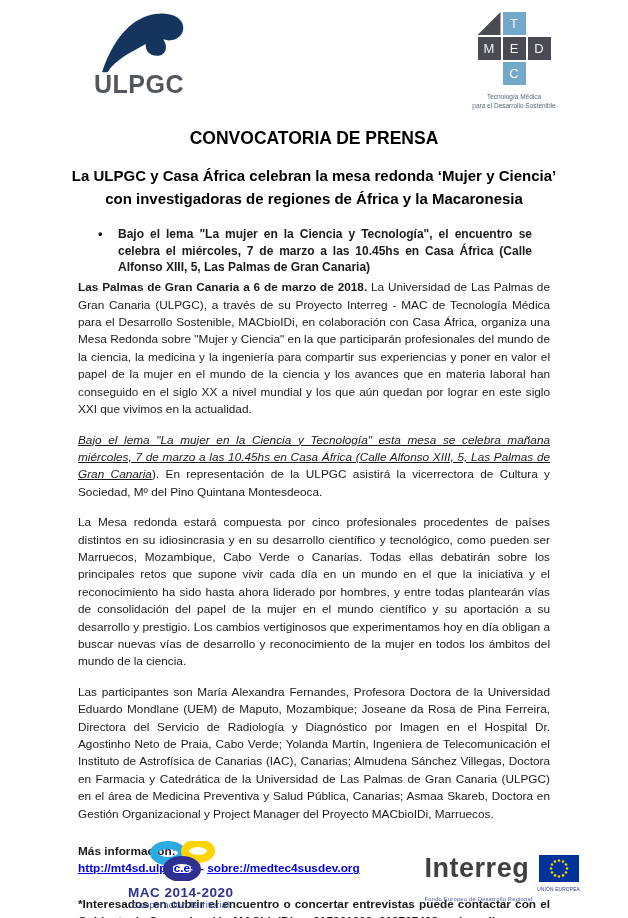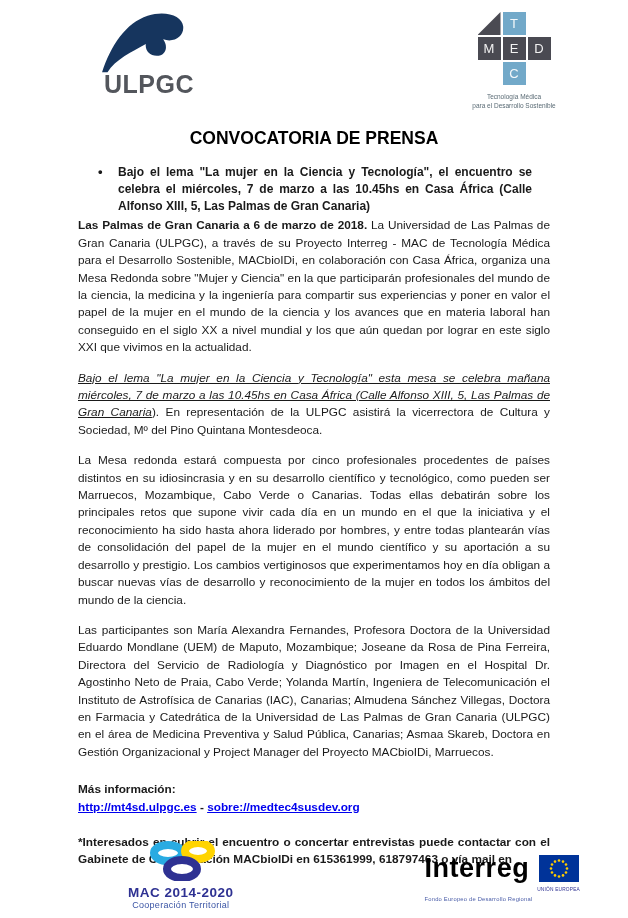--- a/index.html
+++ b/index.html
@@ -5,21 +5,21 @@
   html, body { margin: 0; padding: 0; background: #e8e8e8; }
   * { box-sizing: border-box; }
   .page {
     width: 628px; height: 918px; margin: 0 auto; background: #ffffff;
     font-family: "Liberation Sans", sans-serif; color: #1a1a1a;
     position: relative; overflow: hidden;
   }
   
   .header { display: flex; justify-content: space-between; align-items: flex-start;
             padding: 12px 58px 0 84px; height: 112px; }
-  .ulpgc-logo { width: 110px; text-align: right; }
+  .ulpgc-logo { width: 110px; text-align: center; }
   .ulpgc-logo svg { display: block; margin-left: 14px; }
   .ulpgc-wordmark { font-size: 25px; font-weight: bold; color: #53565c;
                     letter-spacing: 0.5px; margin-top: -4px; }
   .medtec-logo { width: 112px; text-align: center; }
   .medtec-grid { display: grid; grid-template-columns: repeat(3, 23px);
                  grid-template-rows: repeat(3, 23px); gap: 2px; width: 73px; margin: 0 auto; }
   .mt-cell { display: flex; align-items: center; justify-content: center;
              font-size: 13px; color: rgba(255,255,255,0.92); font-weight: 400; }
   .mt-dark { background: #4a4a52; }
   .mt-blue { background: #72a9c9; }
@@ -46,21 +46,21 @@
               font-weight: bold; text-align: justify; }
   
   .footer { position: absolute; left: 0; right: 0; bottom: 8px;
             display: flex; justify-content: space-between; align-items: flex-end;
             padding: 0 48px 0 128px; }
   .mac-logo { text-align: center; }
   .mac-title { font-size: 13.5px; font-weight: bold; color: #2E3192; letter-spacing: 0.5px; }
   .mac-sub { font-size: 9px; color: #3b55a5; margin-top: 0px; letter-spacing: 0.3px; }
   .interreg-logo { text-align: left; padding-bottom: 8px; }
   .interreg-top { display: flex; align-items: flex-start; gap: 8px; }
-  .interreg-word { font-size: 27px; font-weight: bold; color: #000000; letter-spacing: 0.5px;
+  .interreg-word { font-size: 27px; font-weight: bold; color: #404040; letter-spacing: 0.5px;
                    line-height: 1; }
   .eu-flag-wrap { text-align: center; }
   .eu-label { font-size: 4.8px; color: #2E3192; margin-top: 1px; letter-spacing: 0.2px; }
   .interreg-caption { font-size: 5.8px; color: #4a5da8; margin-top: 4px; letter-spacing: 0.2px; }
 </style>
 </head>
 <body>
 
 <div class="page">
 
@@ -85,20 +85,21 @@
       </div>
       <div class="mt-caption">
         <div>Tecnología Médica</div>
         <div>para el Desarrollo Sostenible</div>
       </div>
     </div>
   </div>
 
   <div class="title">CONVOCATORIA DE PRENSA</div>
 
+  <div class="subtitle">La ULPGC y Casa África celebran la mesa redonda ‘Mujer y Ciencia’ con investigadoras de regiones de África y la Macaronesia</div>
 
   <div class="bullet-item">Bajo el lema "La mujer en la Ciencia y Tecnología", el encuentro se celebra el miércoles, 7 de marzo a las 10.45hs en Casa África (Calle Alfonso XIII, 5, Las Palmas de Gran Canaria)</div>
 
   <div class="body-text">
     <p><span class="lead-bold">Las Palmas de Gran Canaria a 6 de marzo de 2018.</span><span> La Universidad de Las Palmas de Gran Canaria (ULPGC), a través de su Proyecto Interreg - MAC de Tecnología Médica para el Desarrollo Sostenible, MACbioIDi, en colaboración con Casa África, organiza una Mesa Redonda sobre "Mujer y Ciencia" en la que participarán profesionales del mundo de la ciencia, la medicina y la ingeniería para compartir sus experiencias y poner en valor el papel de la mujer en el mundo de la ciencia y los avances que en materia laboral han conseguido en el siglo XX a nivel mundial y los que aún quedan por lograr en este siglo XXI que vivimos en la actualidad.</span></p>
     <p><span class="iu">Bajo el lema "La mujer en la Ciencia y Tecnología" esta mesa se celebra mañana miércoles, 7 de marzo a las 10.45hs en Casa África (Calle Alfonso XIII, 5, Las Palmas de Gran Canaria</span><span>). En representación de la ULPGC asistirá la vicerrectora de Cultura y Sociedad, Mº del Pino Quintana Montesdeoca.</span></p>
     <p>La Mesa redonda estará compuesta por cinco profesionales procedentes de países distintos en su idiosincrasia y en su desarrollo científico y tecnológico, como pueden ser Marruecos, Mozambique, Cabo Verde o Canarias. Todas ellas debatirán sobre los principales retos que supone vivir cada día en un mundo en el que la iniciativa y el reconocimiento ha sido hasta ahora liderado por hombres, y entre todas plantearán vías de consolidación del papel de la mujer en el mundo científico y su aportación a su desarrollo y prestigio. Los cambios vertiginosos que experimentamos hoy en día obligan a buscar nuevas vías de desarrollo y reconocimiento de la mujer en todos los ámbitos del mundo de la ciencia.</p>
     <p>Las participantes son María Alexandra Fernandes, Profesora Doctora de la Universidad Eduardo Mondlane (UEM) de Maputo, Mozambique; Joseane da Rosa de Pina Ferreira, Directora del Servicio de Radiología y Diagnóstico por Imagen en el Hospital Dr. Agostinho Neto de Praia, Cabo Verde; Yolanda Martín, Ingeniera de Telecomunicación el Instituto de Astrofísica de Canarias (IAC), Canarias; Almudena Sánchez Villegas, Doctora en Farmacia y Catedrática de la Universidad de Las Palmas de Gran Canaria (ULPGC) en el área de Medicina Preventiva y Salud Pública, Canarias; Asmaa Skareb, Doctora en Gestión Organizacional y Project Manager del Proyecto MACbioIDi, Marruecos.</p>
   </div>
 

